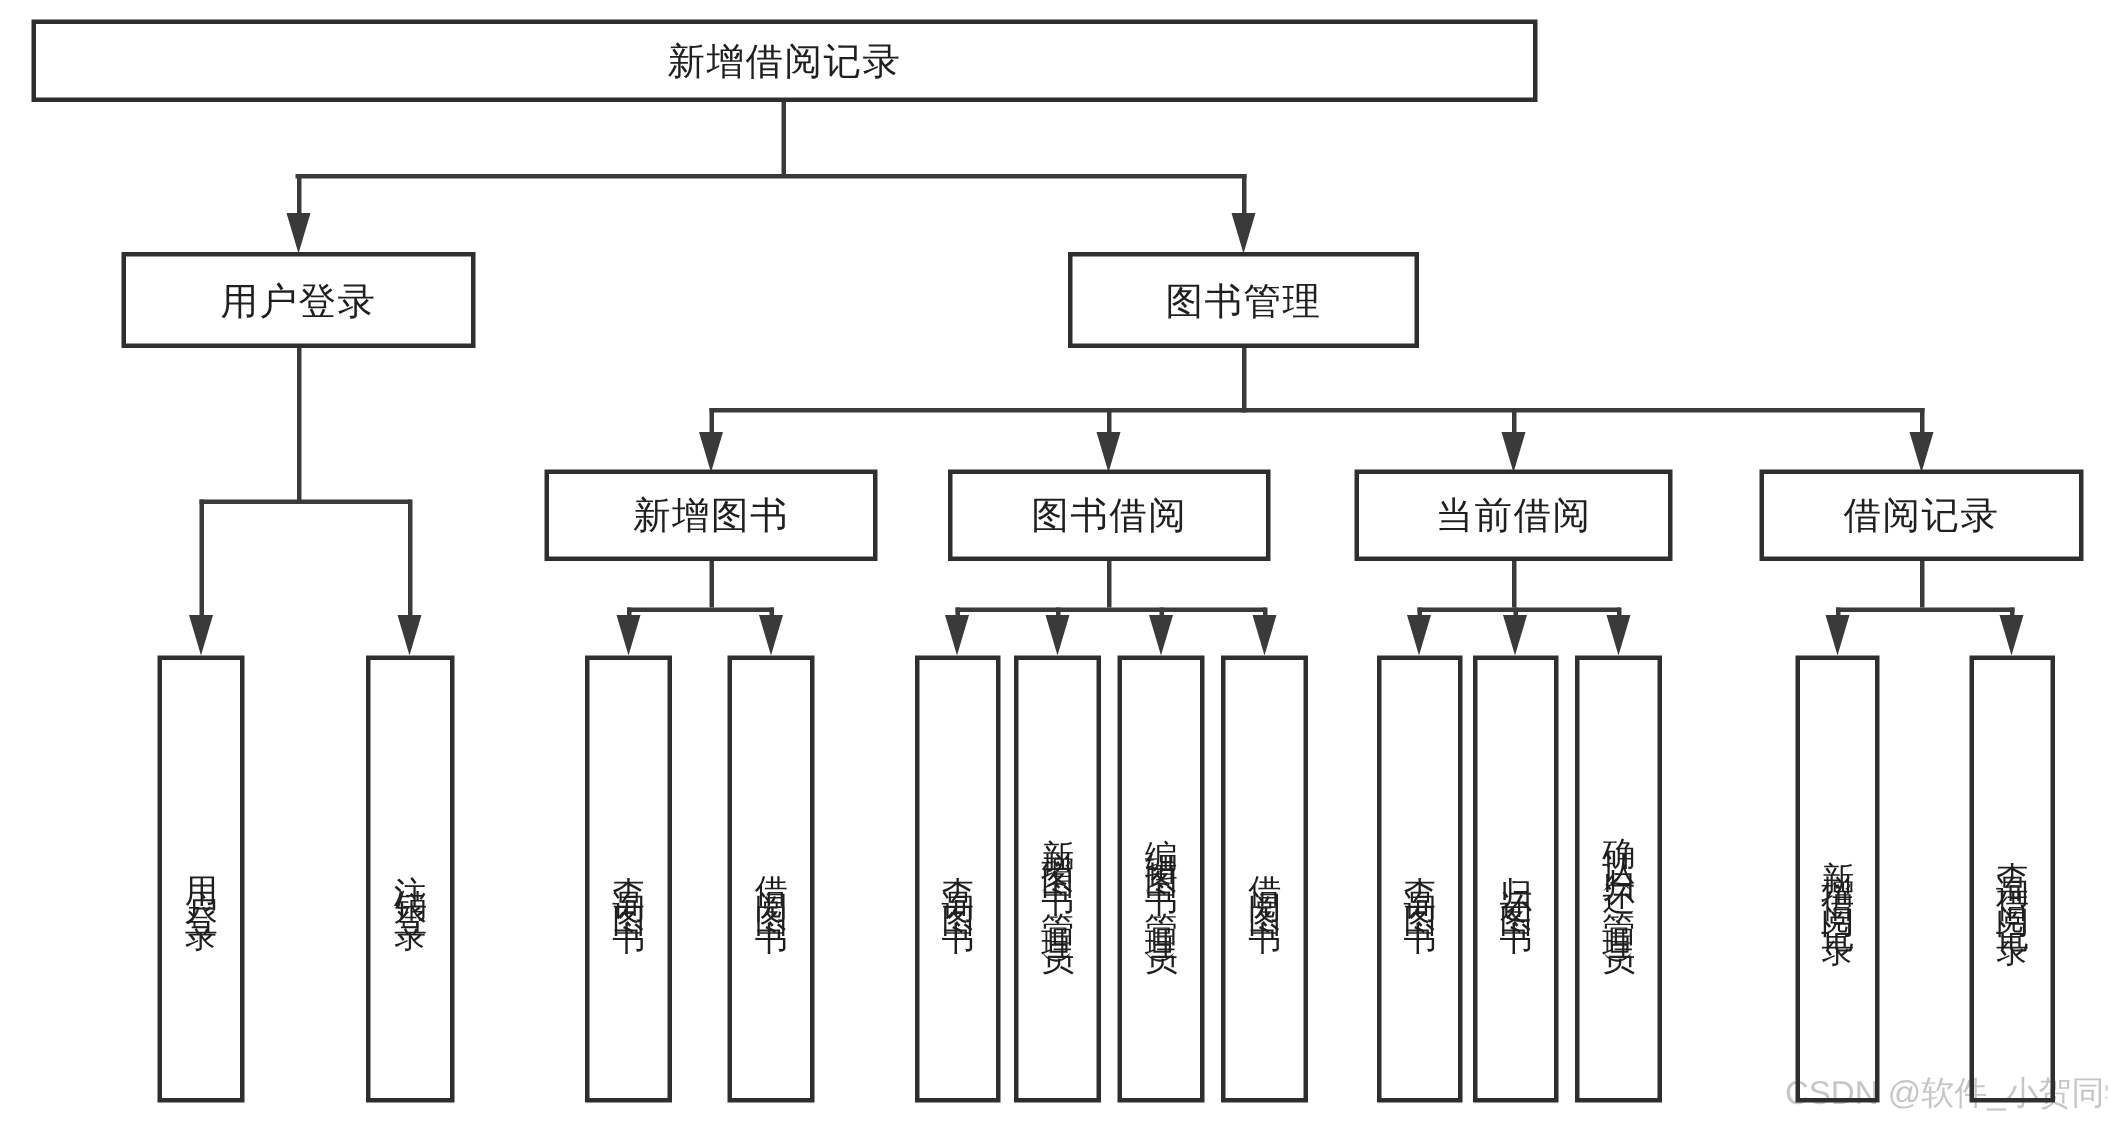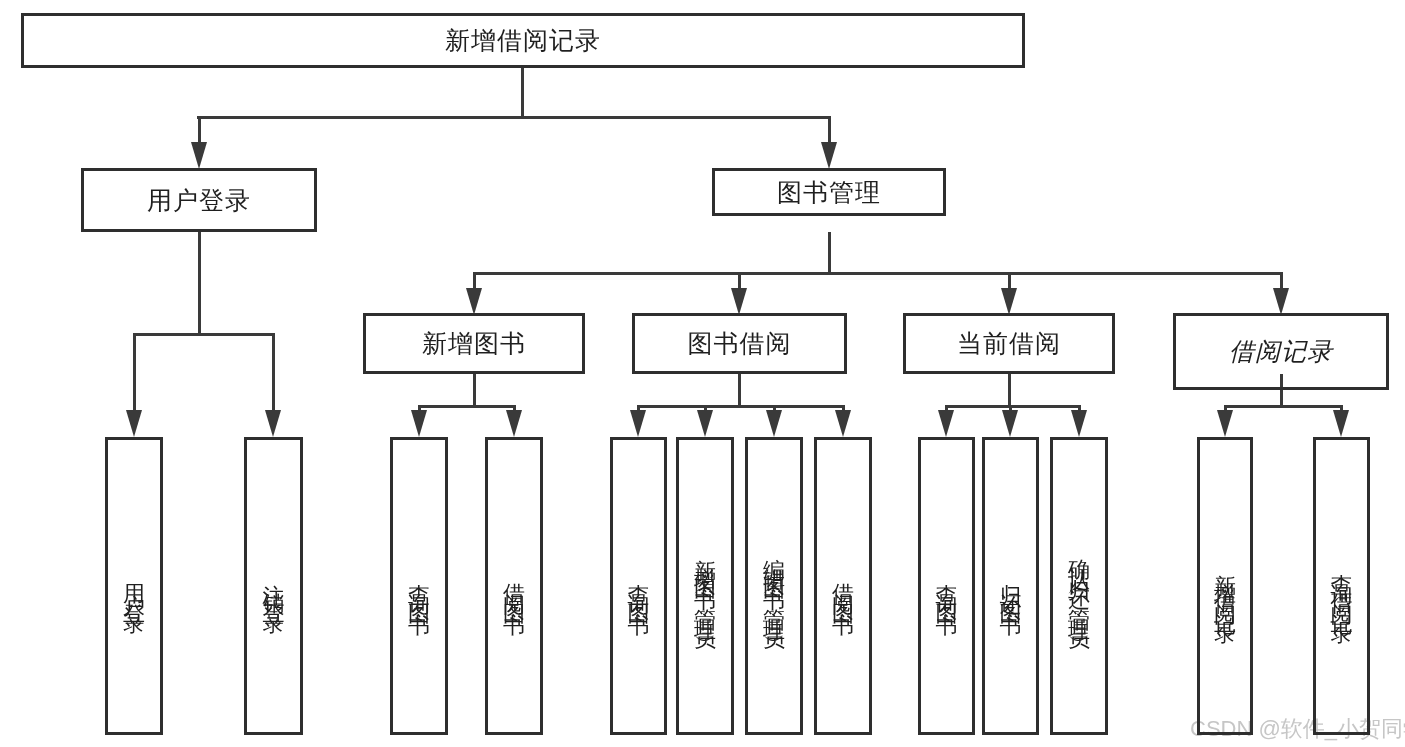--- a/index.html
+++ b/index.html
@@ -70,21 +70,21 @@
   <div class="vline" style="left:521px;top:68px;height:48px;"></div>
   <div class="hline" style="left:197px;top:116px;width:634px;"></div>
   <div class="vline" style="left:197.5px;top:116px;height:30px;"></div>
   <div class="arrow" style="left:190.5px;top:142px;"></div>
   <div class="vline" style="left:827.5px;top:116px;height:30px;"></div>
   <div class="arrow" style="left:820.5px;top:142px;"></div>
 
   <div class="box" style="left:81px;top:168px;width:236px;height:64px;">
     <span class="hlabel">用户登录</span>
   </div>
-  <div class="box" style="left:712px;top:168px;width:234px;height:48px;">
+  <div class="box" style="left:712px;top:168px;width:234px;height:64px;">
     <span class="hlabel">图书管理</span>
   </div>
 
   <div class="vline" style="left:197.5px;top:232px;height:104px;"></div>
   <div class="hline" style="left:132.5px;top:333px;width:141px;"></div>
   <div class="vline" style="left:132.5px;top:333px;height:80px;"></div>
   <div class="arrow" style="left:125.5px;top:410px;"></div>
   <div class="vline" style="left:272px;top:333px;height:80px;"></div>
   <div class="arrow" style="left:265px;top:410px;"></div>
 
@@ -101,21 +101,21 @@
 
   <div class="box" style="left:363px;top:313px;width:222px;height:61px;">
     <span class="hlabel">新增图书</span>
   </div>
   <div class="box" style="left:903px;top:313px;width:212px;height:61px;">
     <span class="hlabel">当前借阅</span>
   </div>
   <div class="box" style="left:632px;top:313px;width:215px;height:61px;">
     <span class="hlabel">图书借阅</span>
   </div>
-  <div class="box" style="left:1173px;top:313px;width:216px;height:77px;font-style:italic;">
+  <div class="box" style="left:1173px;top:313px;width:216px;height:61px;">
     <span class="hlabel">借阅记录</span>
   </div>
 
   <div class="vline" style="left:472.5px;top:374px;height:31px;"></div>
   <div class="hline" style="left:417.5px;top:405px;width:98px;"></div>
   <div class="vline" style="left:417.5px;top:405px;height:7px;"></div>
   <div class="arrow" style="left:410.5px;top:410px;"></div>
   <div class="vline" style="left:512.5px;top:405px;height:7px;"></div>
   <div class="arrow" style="left:505.5px;top:410px;"></div>
 

